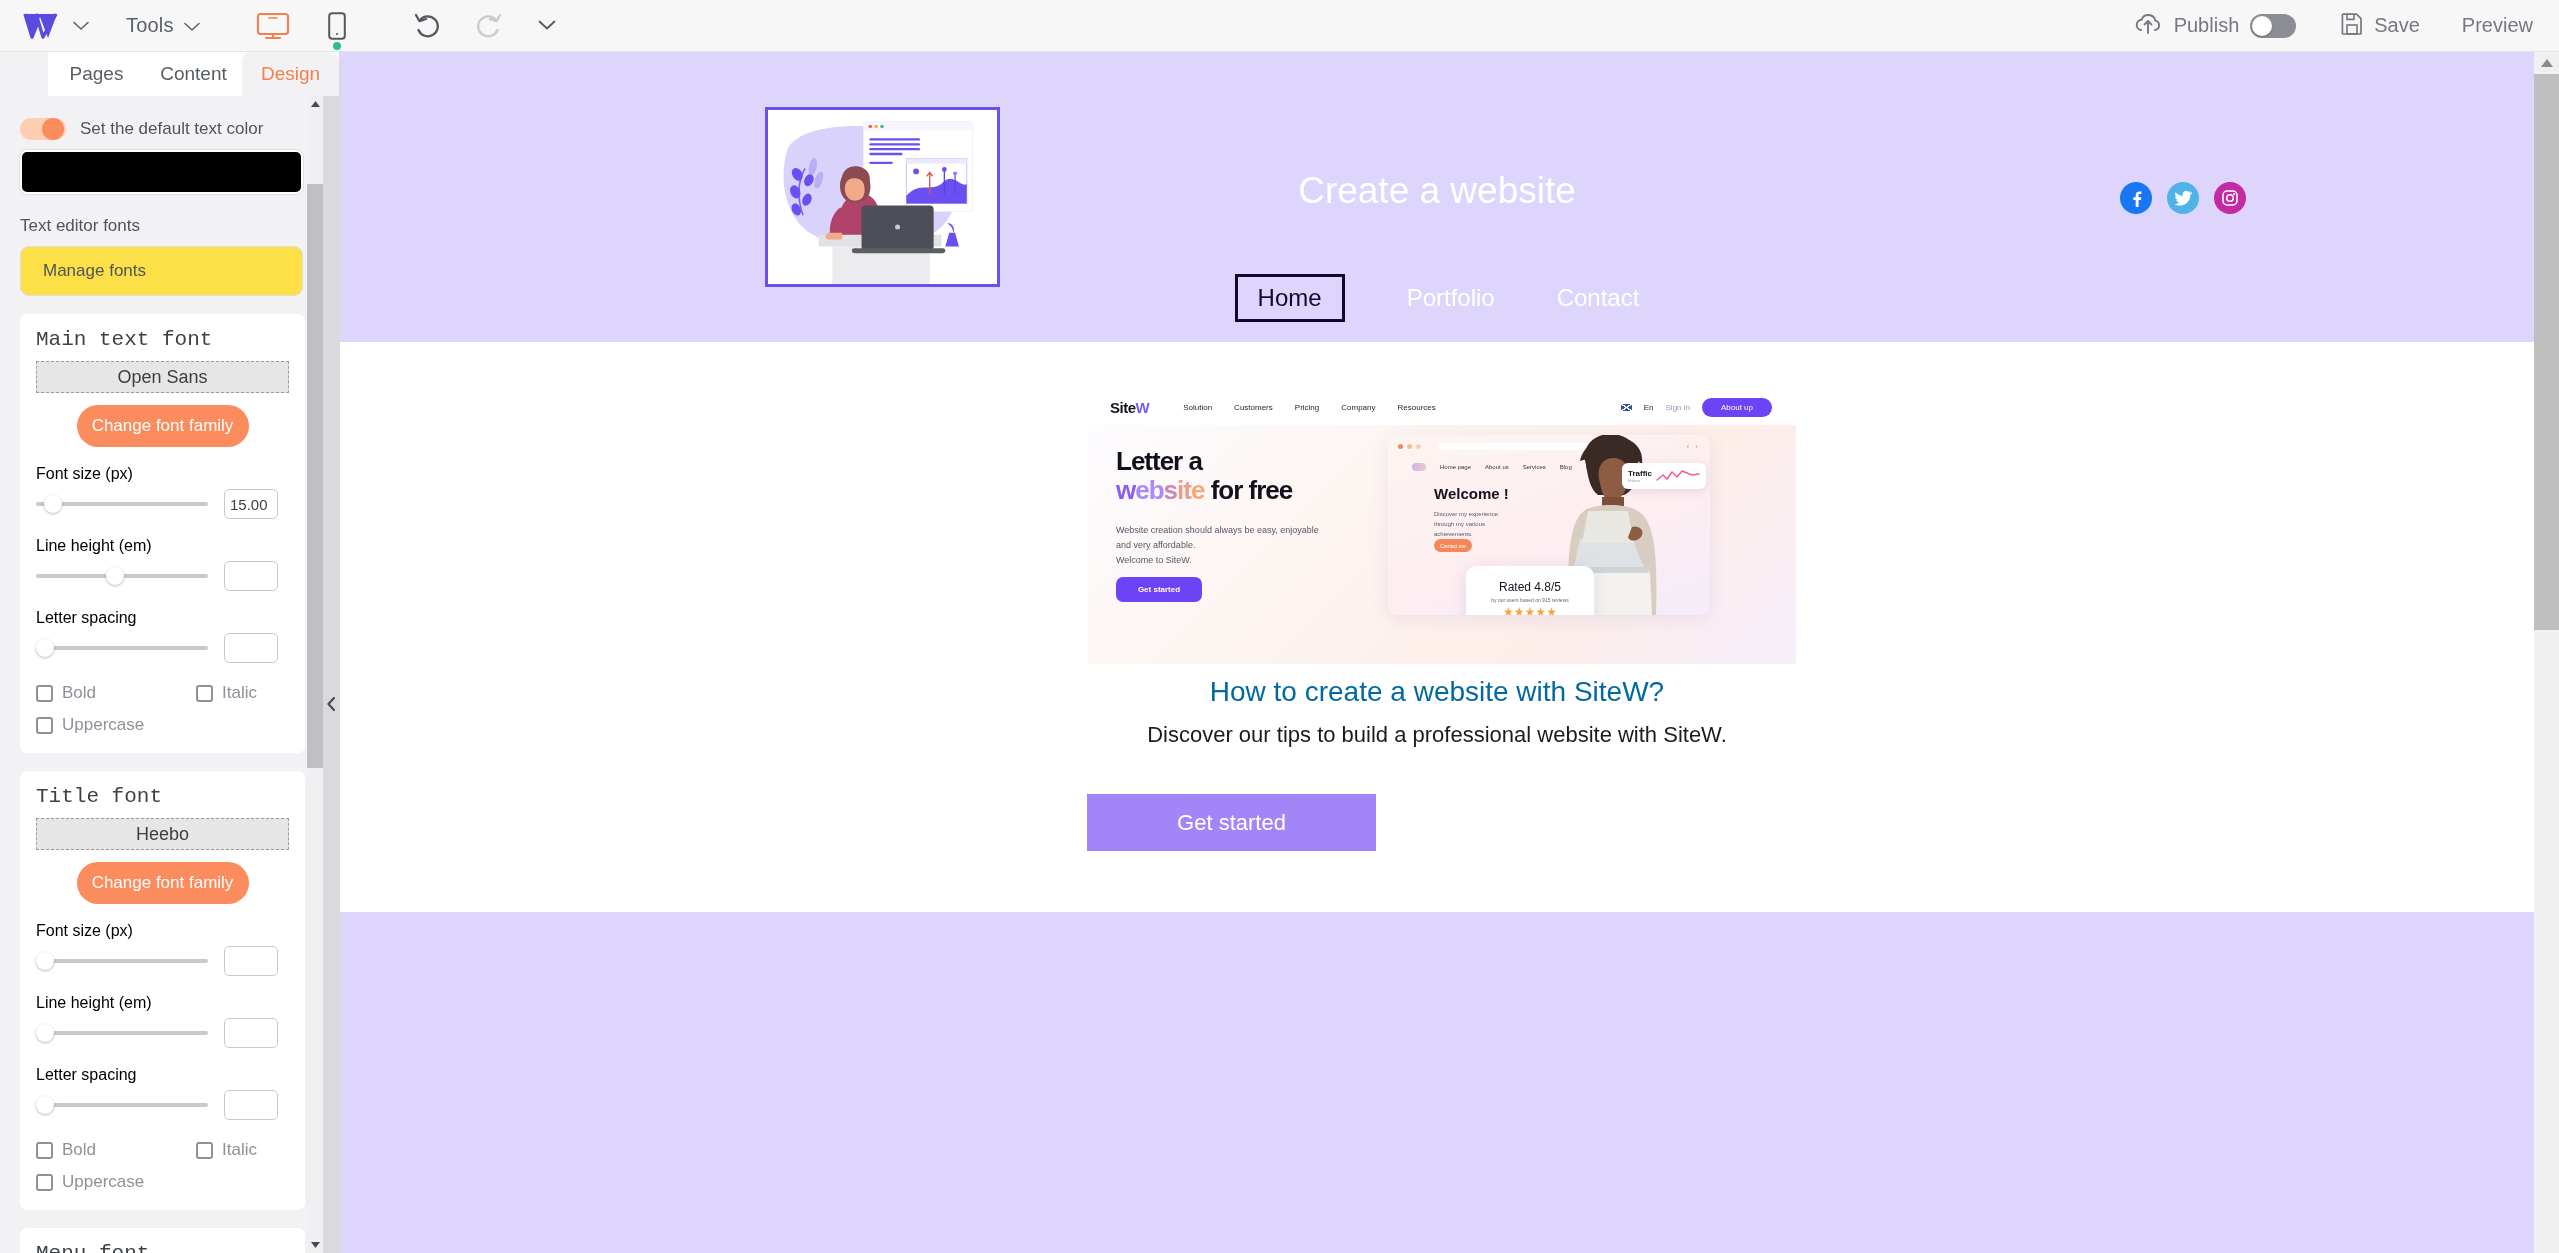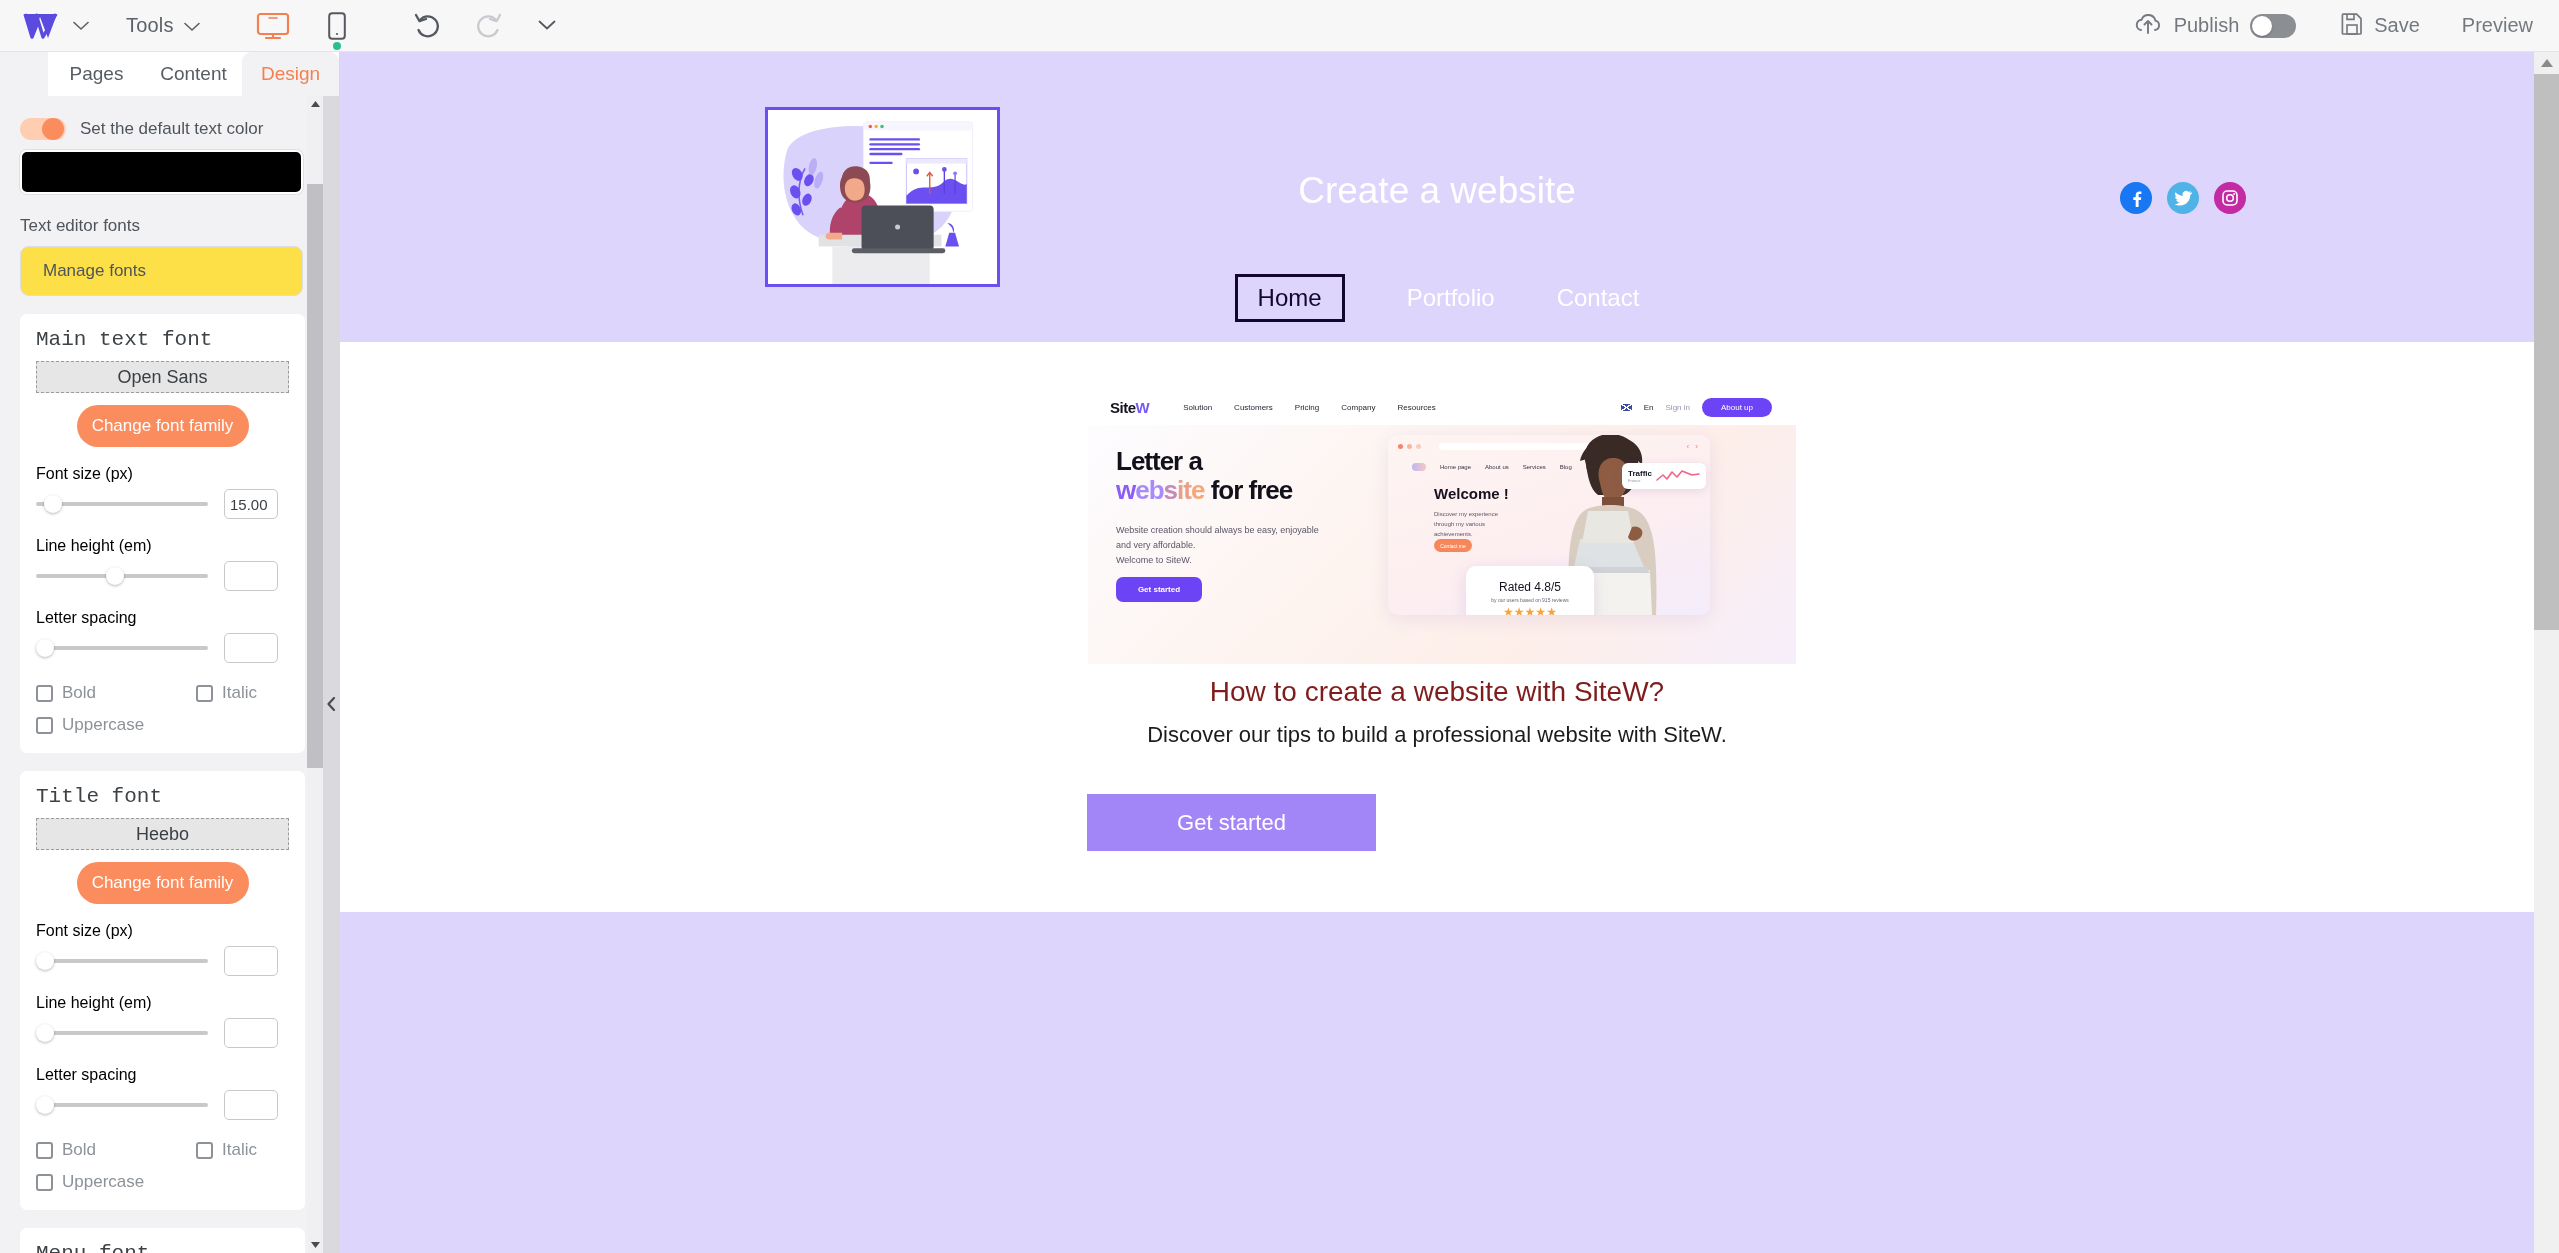--- a/index.html
+++ b/index.html
@@ -195,21 +195,21 @@
   }
   .site-body {
     width: 2194px; height: 392px; background: #ffffff; position: relative;
   }
   .shot {
     position: absolute; left: 748px; top: 47px; width: 708px; height: 275px;
     overflow: hidden; background: #ffffff;
   }
   .site-h2 {
     position: absolute; left: 0; top: 334px; width: 2194px; text-align: center;
-    font-size: 28px; color: #7f1d1d; font-weight: 400;
+    font-size: 28px; color: #0369a1; font-weight: 400;
   }
   .site-sub {
     position: absolute; left: 0; top: 380px; width: 2194px; text-align: center;
     font-size: 22px; color: #1c1c1c;
   }
   .cta {
     position: absolute; left: 747px; top: 452px; width: 289px; height: 57px;
     background: #a285f7; color: #ffffff; font-size: 22px;
     display: flex; align-items: center; justify-content: center; cursor: pointer;
   }

